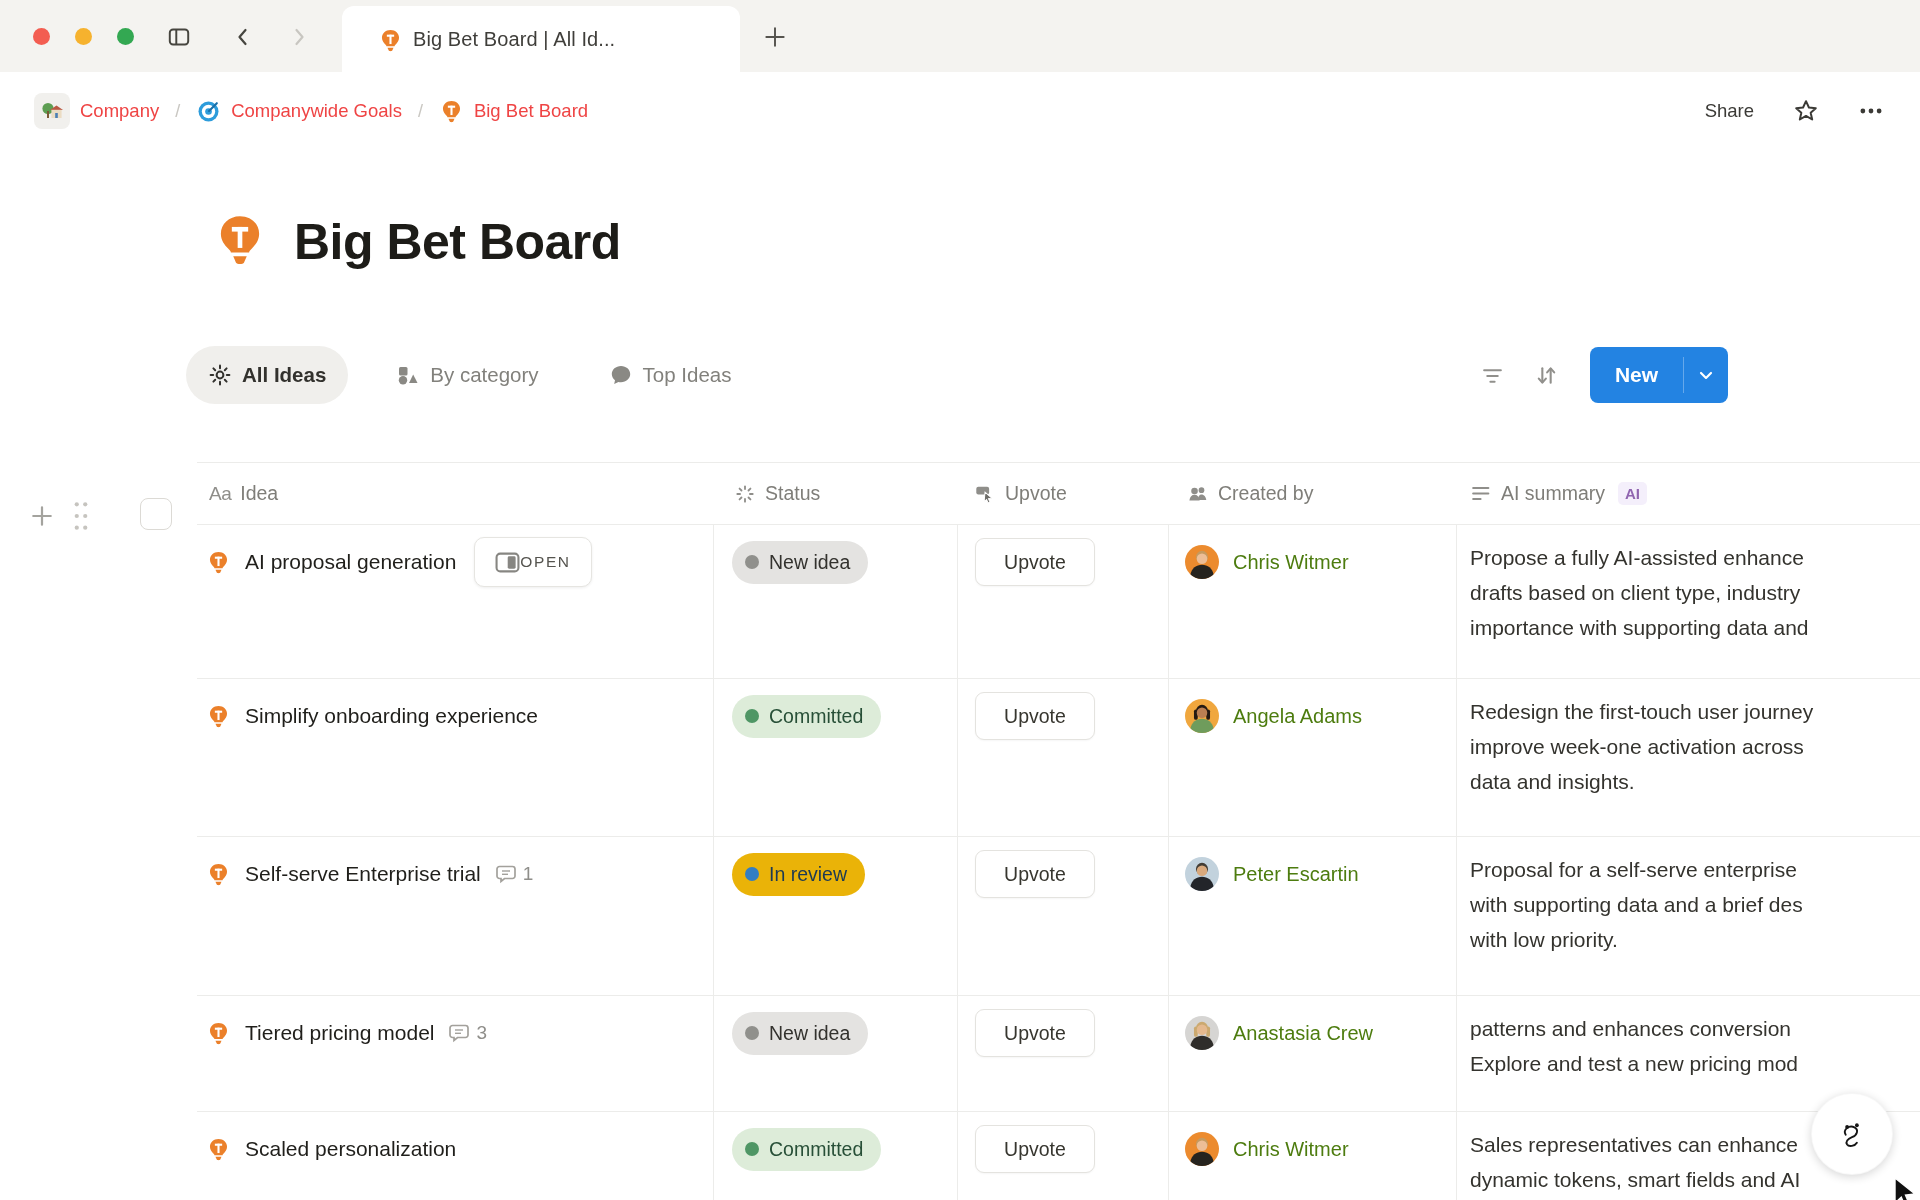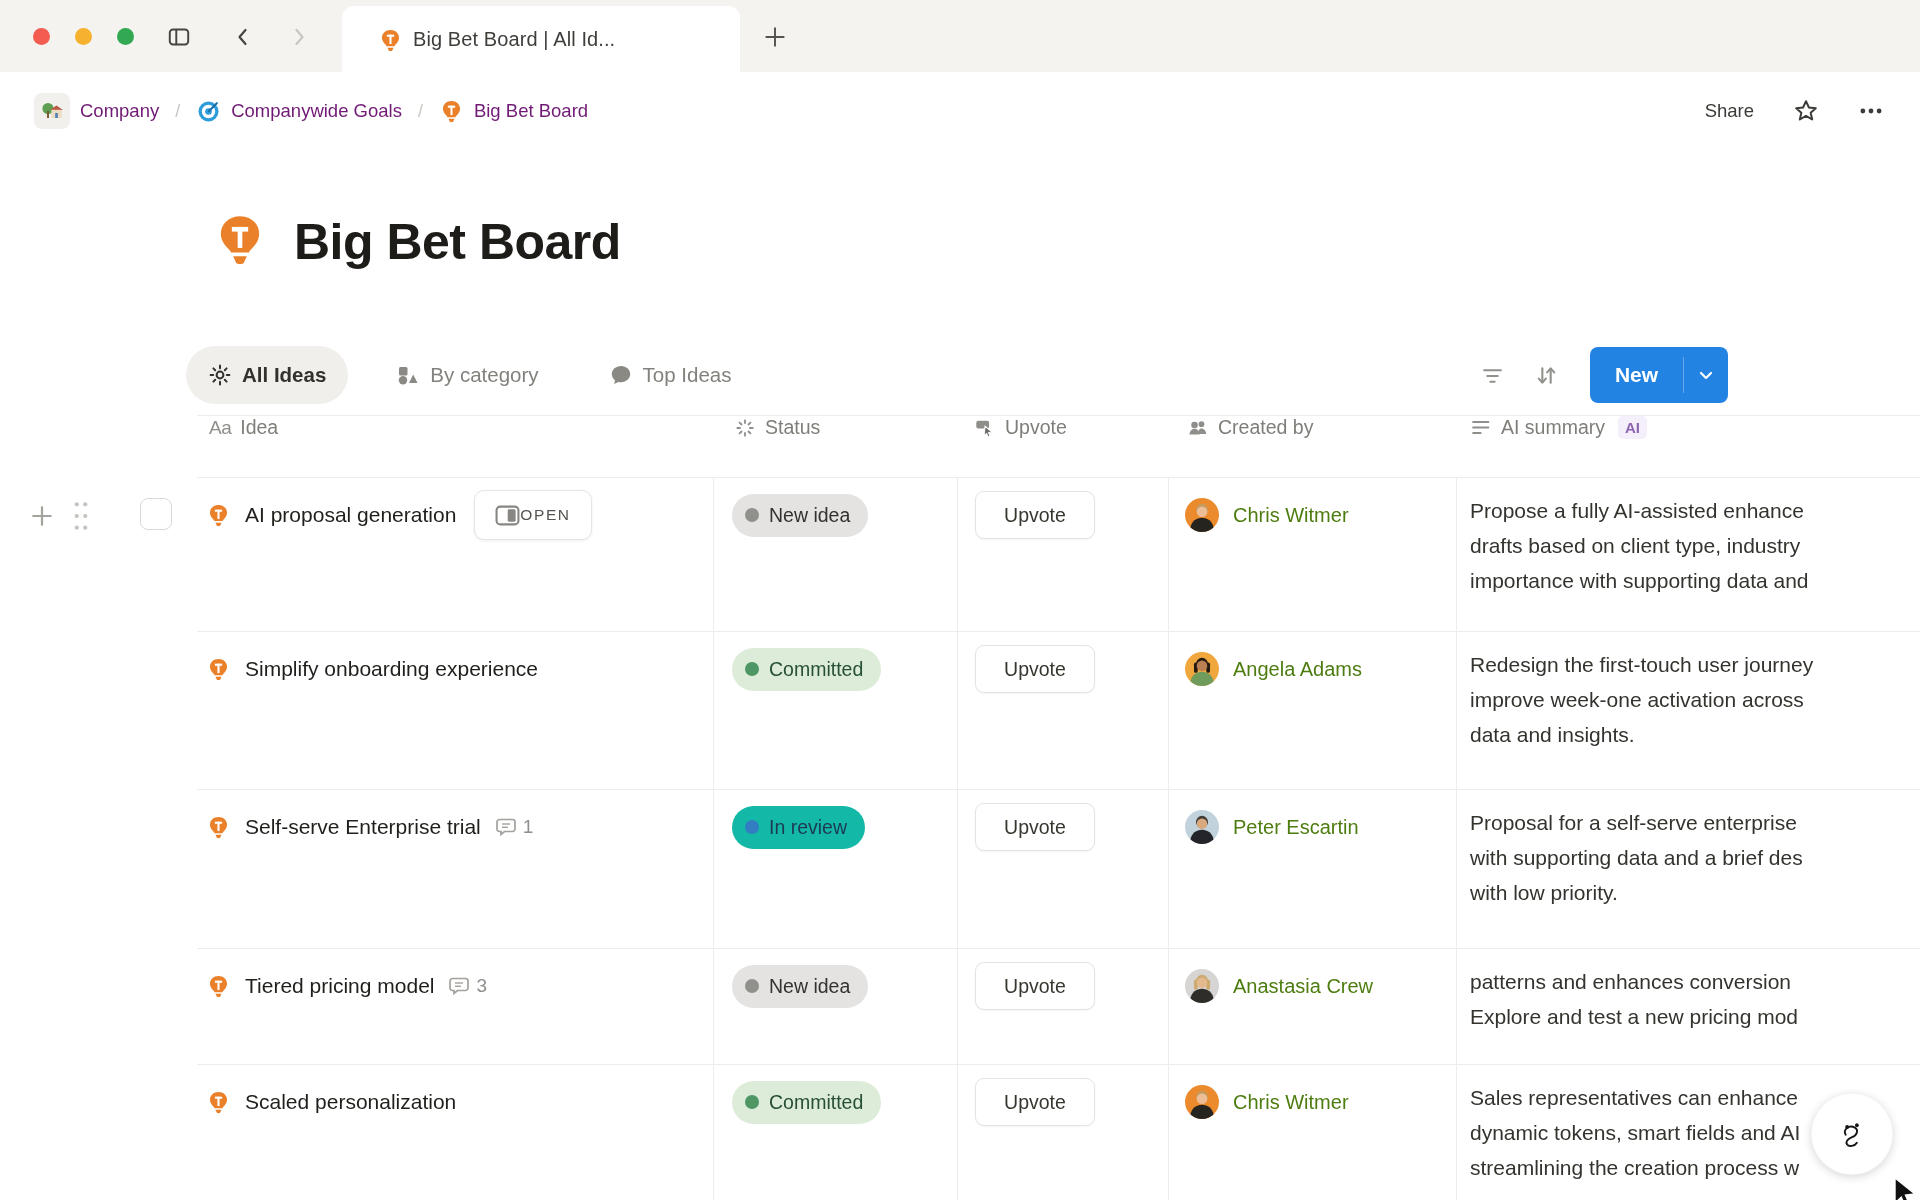--- a/index.html
+++ b/index.html
@@ -12,21 +12,21 @@
   .tdot.red{background:#f35d51;} .tdot.yel{background:#f6b22e;} .tdot.grn{background:#33a852;}
   .tb-icon{position:absolute;top:24px;width:26px;height:26px;display:flex;align-items:center;justify-content:center;}
   .tab{position:absolute;left:342px;top:6px;width:398px;height:66px;background:#fff;border-radius:12px 12px 0 0;
        display:flex;align-items:center;padding-left:36px;box-sizing:border-box;gap:12px;}
   .tab-label{font-size:20px;color:#3f3e3a;font-weight:500;letter-spacing:.1px;}
   
   .crumbbar{position:absolute;left:0;top:72px;width:1920px;height:78px;background:#fff;}
   .crumb-left{position:absolute;left:34px;top:0;height:78px;display:flex;align-items:center;gap:13px;}
   .crumb-chip{width:36px;height:36px;background:#f1f0ed;border-radius:8px;display:flex;align-items:center;justify-content:center;}
   .crumb-item{display:flex;align-items:center;gap:10px;cursor:pointer;}
-  .crumb-label{font-size:18.5px;color:#701a75;}
+  .crumb-label{font-size:18.5px;color:#ef4444;}
   .crumb-sep{color:#c9c7c2;font-size:18px;padding:0 3px;}
   .crumb-right{position:absolute;right:36px;top:0;height:78px;display:flex;align-items:center;gap:38px;}
   .share-label{font-size:18.5px;color:#3b3a36;cursor:pointer;}
   
   .page-head{position:absolute;left:212px;top:212px;display:flex;align-items:center;gap:26px;}
   .page-ico svg{width:56px;height:56px;}
   .page-title{font-size:50px;font-weight:700;color:#1d1c18;letter-spacing:-.5px;margin:0;}
   
   .views-row{position:absolute;left:0;top:344px;width:1920px;height:62px;}
   .views-left{position:absolute;left:186px;top:0;display:flex;align-items:center;gap:26px;height:62px;}
@@ -37,21 +37,21 @@
   .tools{position:absolute;right:192px;top:0;height:62px;display:flex;align-items:center;gap:14px;}
   .tool-btn{width:40px;height:40px;display:flex;align-items:center;justify-content:center;cursor:pointer;}
   .new-btn{position:absolute;left:1590px;top:3px;width:138px;height:56px;background:#2383e2;border:none;border-radius:8px;
            display:flex;align-items:stretch;padding:0;cursor:pointer;}
   .new-label{flex:1;display:flex;align-items:center;justify-content:center;color:#fff;font-size:21px;font-weight:700;
              font-family:inherit;}
   .new-div{width:1px;background:rgba(255,255,255,.30);margin:10px 0;}
   .new-chevron{width:44px;display:flex;align-items:center;justify-content:center;}
   
   .table{position:absolute;left:197px;top:415px;width:1723px;}
-  .thead{display:flex;height:63px;border-top:1px solid #ececea;border-bottom:1px solid #ececea;box-sizing:border-box;align-items:flex-start;}
+  .thead{display:flex;height:63px;border-top:1px solid #ececea;border-bottom:1px solid #ececea;box-sizing:border-box;align-items:center;margin-top:47px;}
   .th{display:flex;align-items:center;gap:9px;box-sizing:border-box;color:#7f7e79;font-size:19.5px;}
   .th svg{flex:none;}
   .aa-glyph{font-size:19px;color:#8f8e8a;letter-spacing:-.5px;}
   .ai-badge{background:#f4effb;color:#9065b0;font-size:15px;font-weight:700;border-radius:5px;padding:3px 7px;margin-left:4px;}
   .col-idea{width:517px;} .col-status{width:244px;} .col-upvote{width:211px;} .col-created{width:288px;} .col-ai{width:463px;}
   .th.col-idea{padding-left:12px;} .th.col-status{padding-left:20px;} .th.col-upvote{padding-left:16px;}
   .th.col-created{padding-left:18px;} .th.col-ai{padding-left:13px;}
   .trow{display:flex;border-bottom:1px solid #ececea;box-sizing:border-box;align-items:stretch;}
   #rows .trow:nth-child(1){min-height:154px;} #rows .trow:nth-child(2){min-height:158px;}
   #rows .trow:nth-child(3){min-height:159px;} #rows .trow:nth-child(4){min-height:116px;}
@@ -463,21 +463,21 @@
                     <line x1="7" y1="8" x2="15" y2="8" stroke-width="1.4"></line>
                     <line x1="7" y1="11.3" x2="13" y2="11.3" stroke-width="1.4"></line>
                   </svg>
                 </span>
                 <span>1</span>
               </span>
             </div>
           </div>
           <div class="cell col-status">
             <div class="line">
-              <span class="pill" style="background:#14b8a6;color:#1C3A54">
+              <span class="pill" style="background:#eab308;color:#1C3A54">
                 <i class="dot" style="background:#337EC2"></i>
                 <span>In review</span>
               </span>
             </div>
           </div>
           <div class="cell col-upvote">
             <div class="line">
               <button class="upvote-btn">Upvote</button>
             </div>
           </div>

